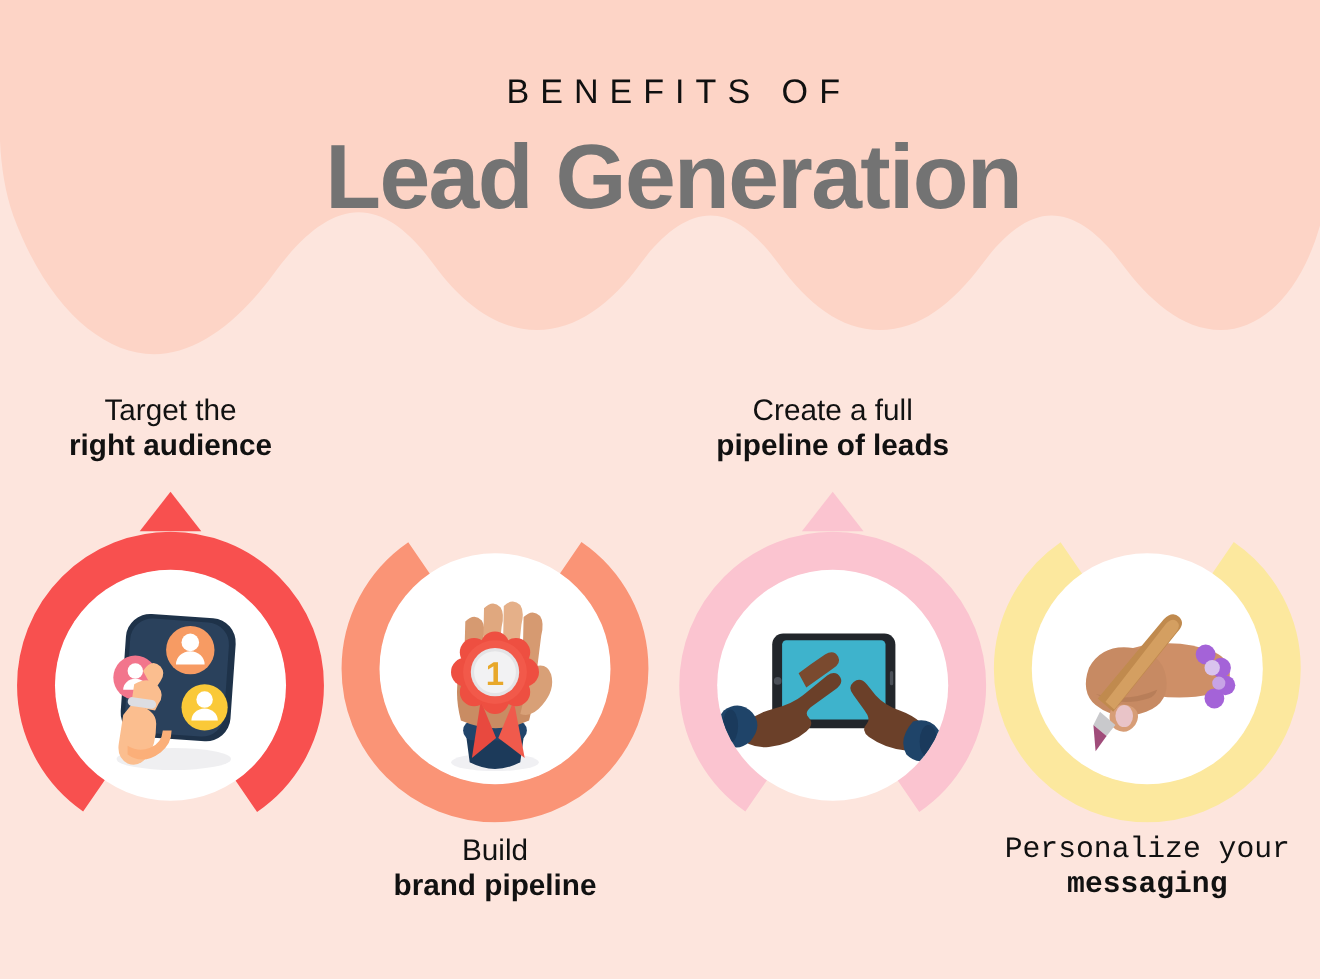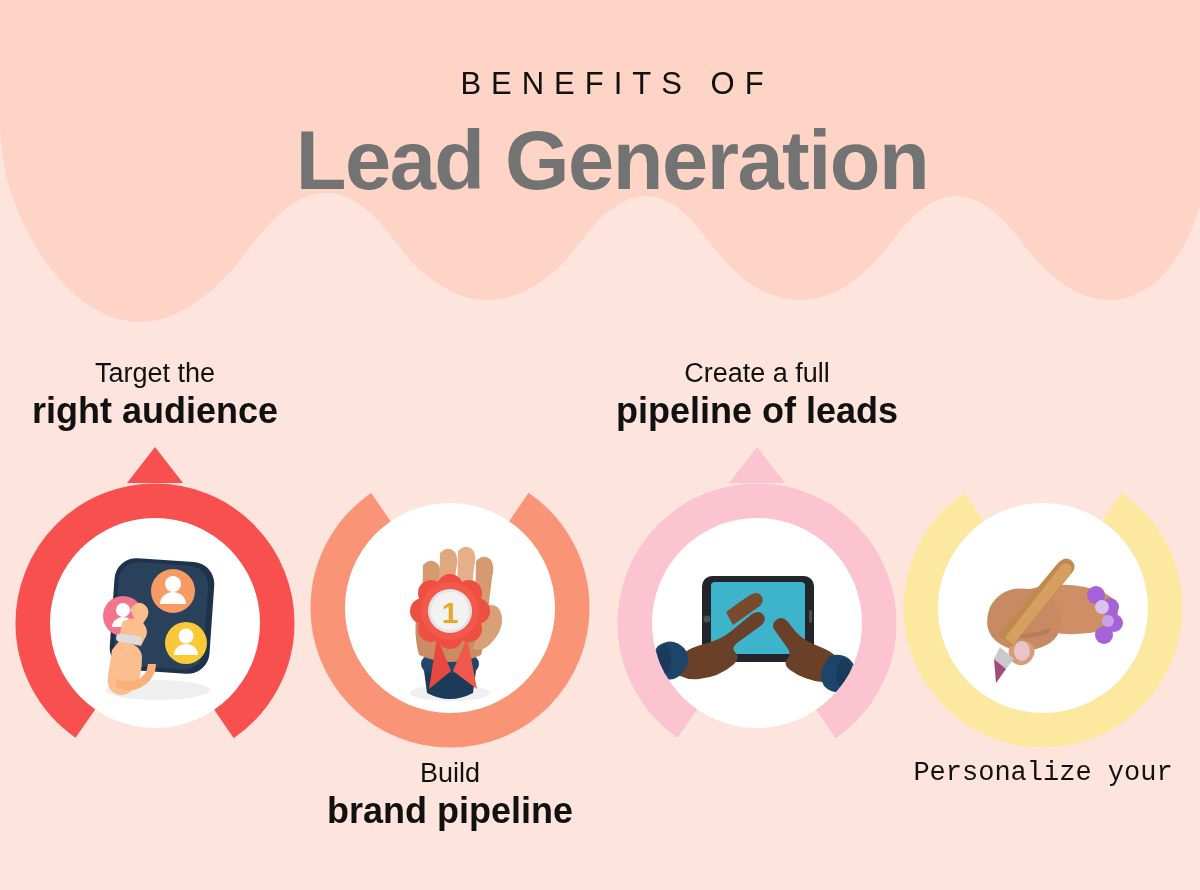--- a/index.html
+++ b/index.html
@@ -83,21 +83,21 @@
   
   .caption {
     position: absolute;
     width: 300px;
     left: 0;
     text-align: center;
     line-height: 1.18;
     color: #111;
   }
   .caption .line1 { font-size: 27px; font-weight: 400; display: block; }
-  .caption .line2 { font-size: 36px; font-weight: 700; display: block; }
+  .caption .line2 { font-size: 27px; font-weight: 700; display: block; }
   .caption.top    { top: 358px; }
   .caption.bottom { top: 758px; }
 
   
   .ring-wrap {
     position: absolute;
     left: 10px;
     width: 280px;
     height: 280px;
   }
@@ -298,20 +298,21 @@
             </svg>
           </div>
         </div>
       </div>
     </div>
 
     <div class="card c3">
 
       <div class="caption bottom">
         <span class="line1">Personalize your</span>
+        <span class="line2">messaging</span>
       </div>
 
       <div class="pointer down" style="left:122px; top:706px; border-top:36px solid #FCE89E;"></div>
 
       <div class="ring-wrap pos-bottom">
         <svg class="ring-svg" viewBox="0 0 280 280" aria-hidden="true">
           <circle cx="140" cy="140" r="122" fill="none" stroke="#FCE89E" stroke-width="35" stroke-dasharray="620 147" stroke-dashoffset="-73" transform="rotate(-90 140 140)"></circle>
         </svg>
 
         <div class="disc">

